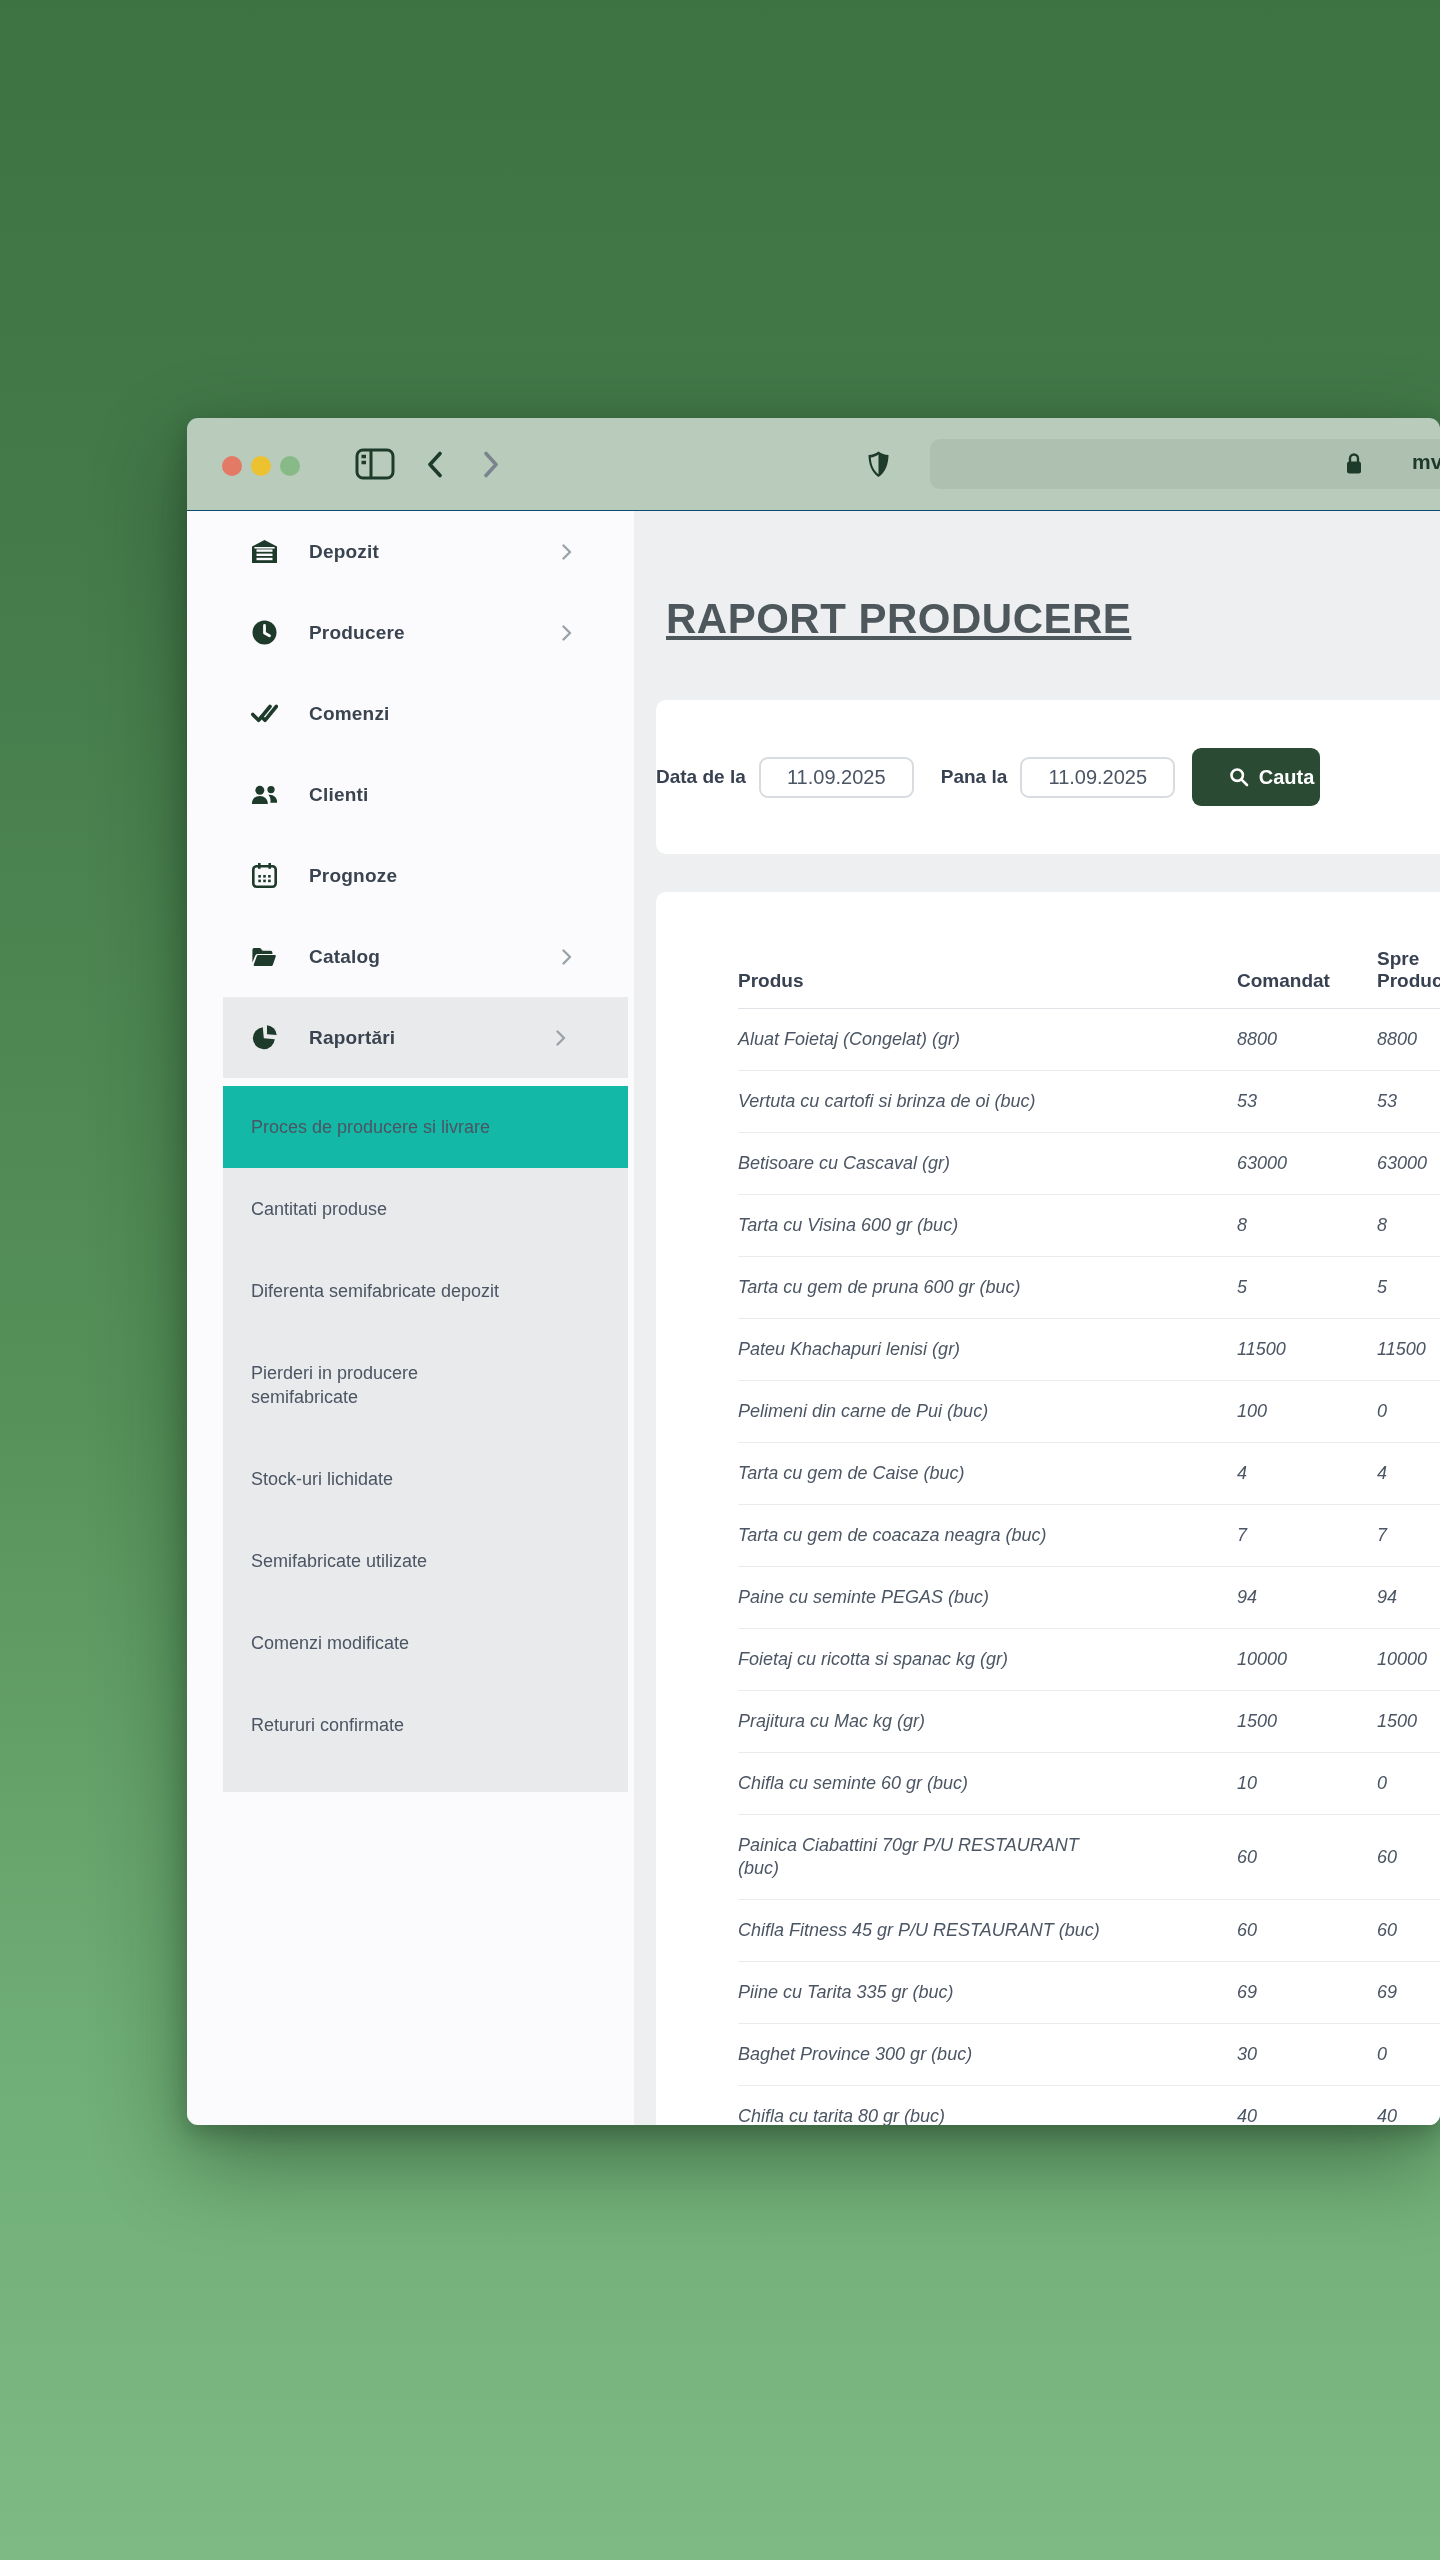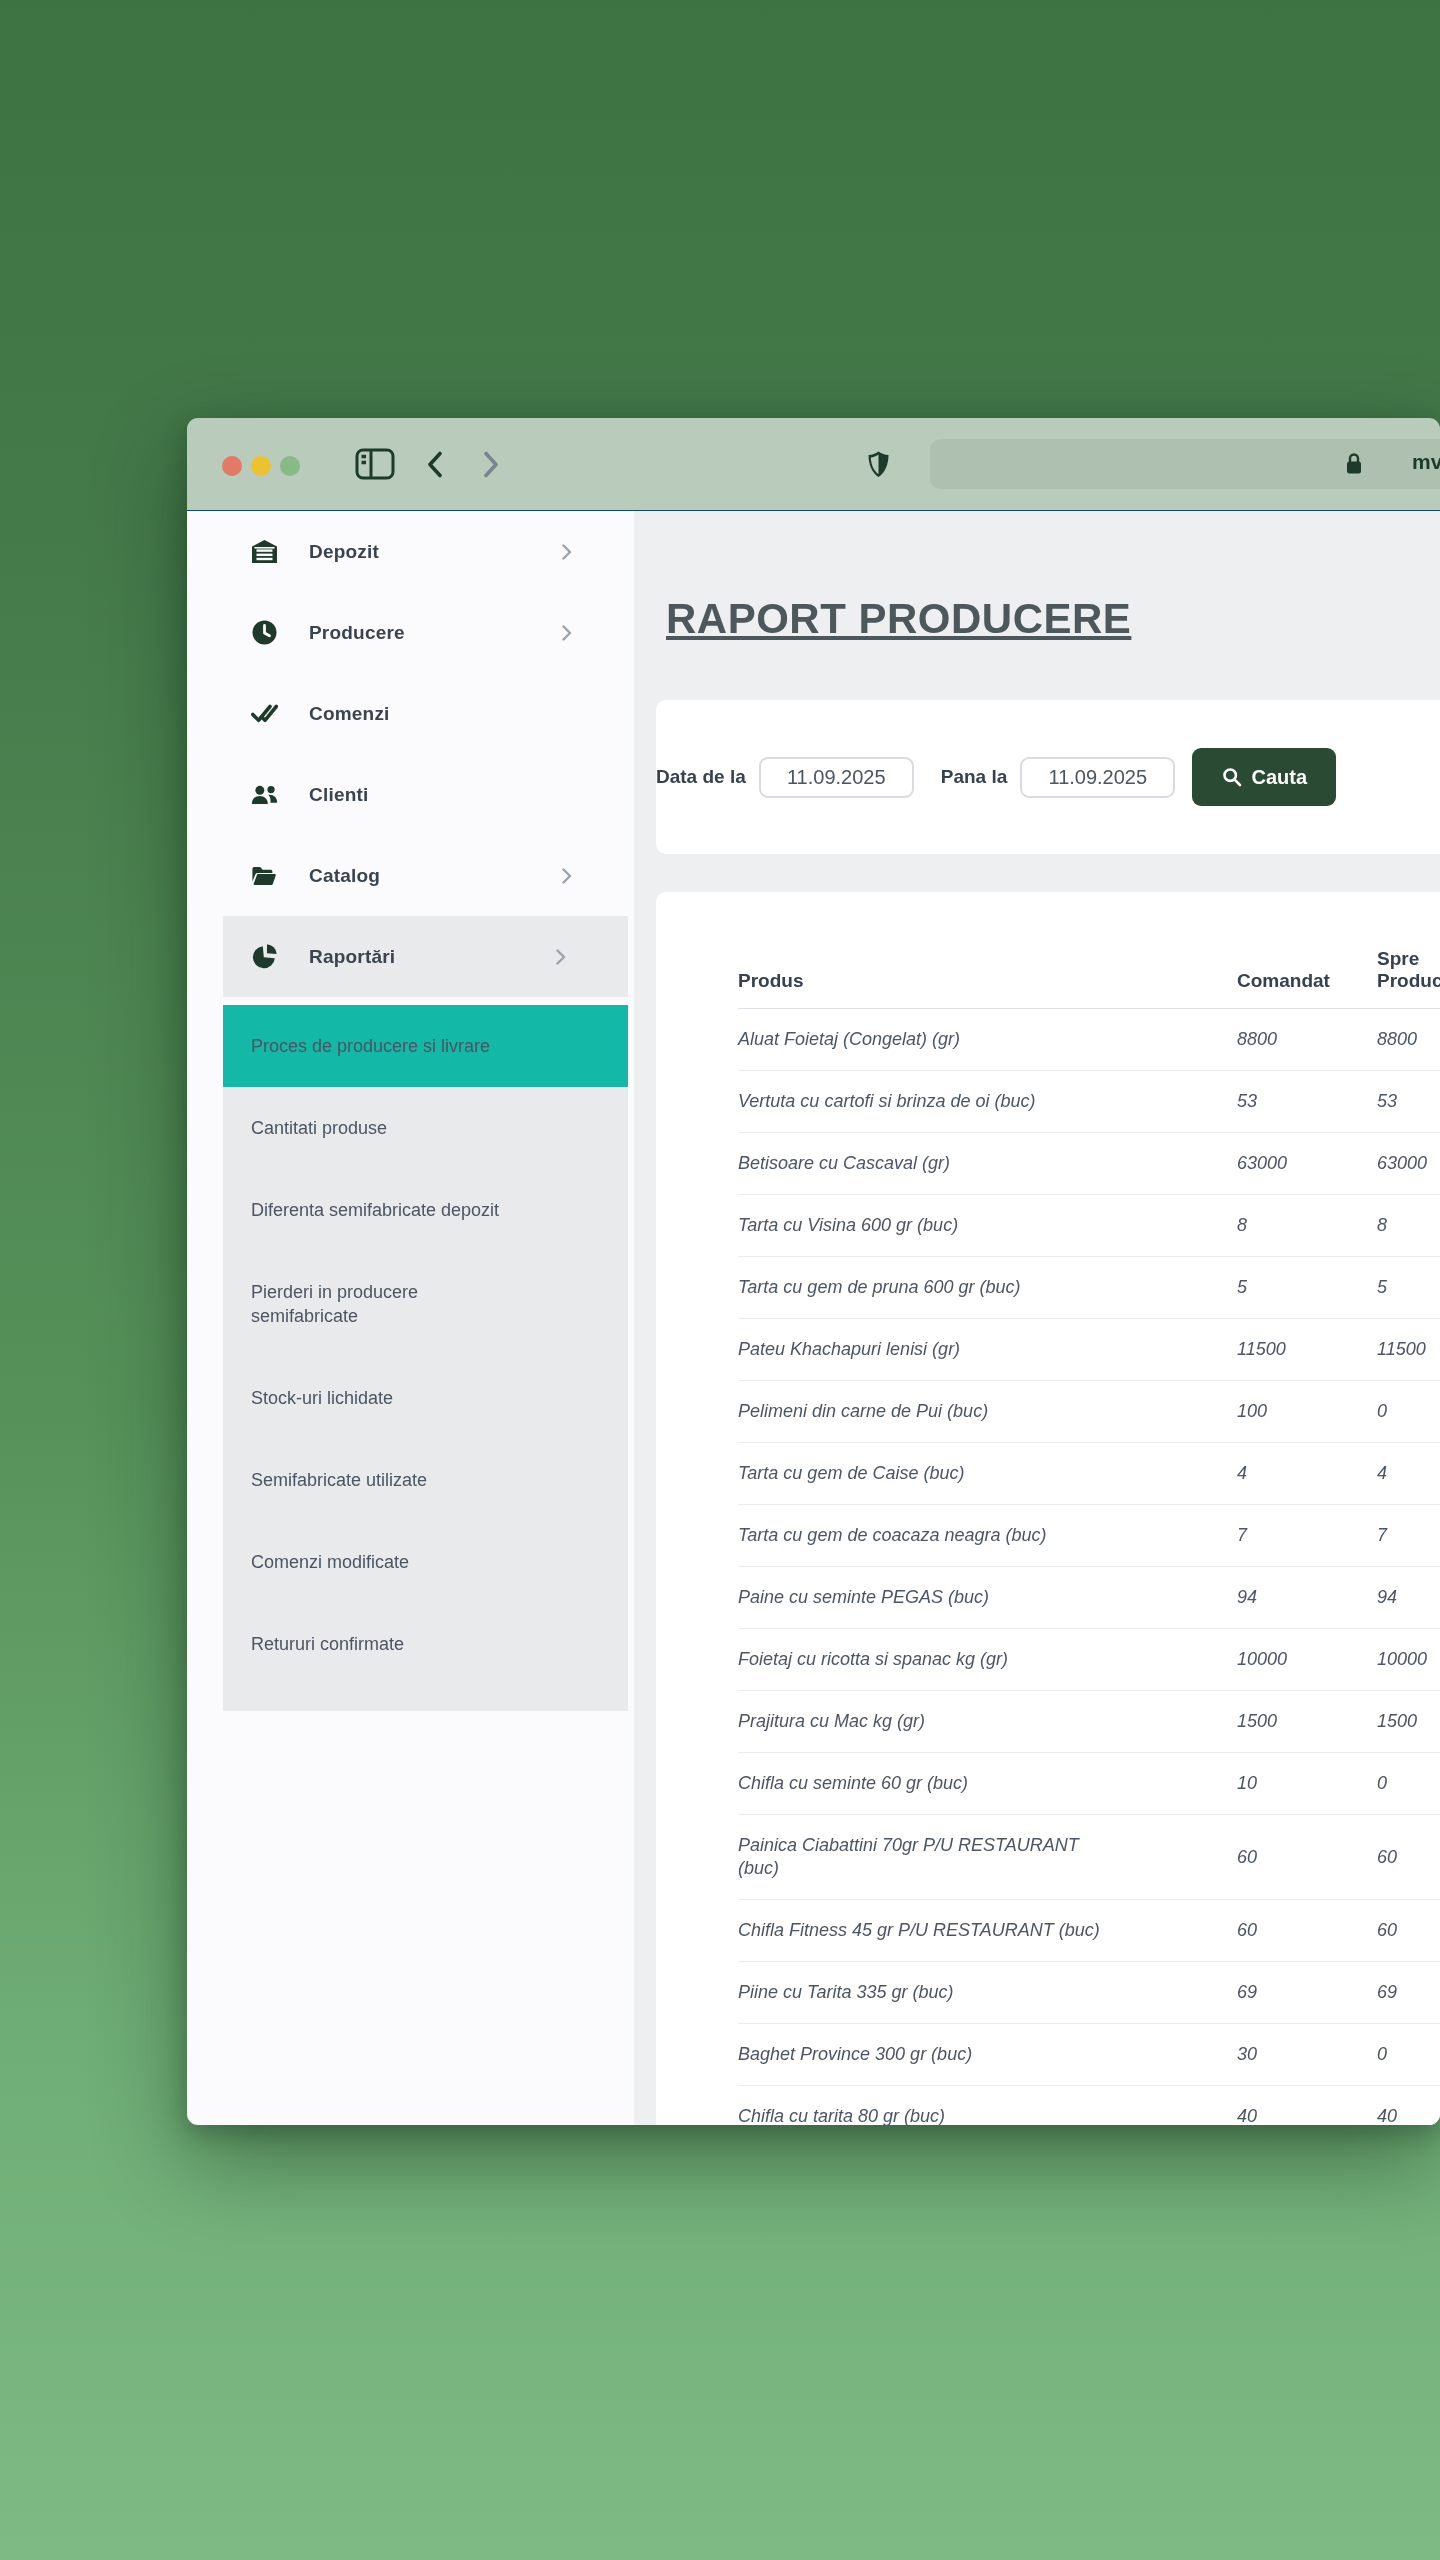--- a/index.html
+++ b/index.html
@@ -47,22 +47,22 @@
   .page-title{margin:84px 0 0 10px;font-size:42px;font-weight:700;color:#4d575c;letter-spacing:.5px;text-decoration:underline;}
   .card{background:#ffffff;border-radius:10px 0 0 10px;}
   .filter-card{margin-top:57px;height:154px;display:flex;align-items:center;box-sizing:border-box;}
   .filter-label{font-size:19px;font-weight:700;color:#374151;white-space:nowrap;}
   .lbl2{margin-left:27px;}
   .date-input{
     width:155px;height:41px;margin-left:13px;border:2px solid #d8dbdf;border-radius:9px;background:#fff;
     display:flex;align-items:center;justify-content:center;font-size:20px;color:#4b5563;box-sizing:border-box;
   }
   .search-btn{
-    margin-left:17px;width:144px;height:58px;background:#2b4a33;border:none;border-radius:9px;
-    color:#ffffff;font-weight:700;font-size:20px;display:flex;align-items:center;justify-content:center;gap:10px;
+    margin-left:17px;width:128px;height:58px;background:#2b4a33;border:none;border-radius:9px;
+    color:#ffffff;font-weight:700;font-size:20px;display:flex;align-items:center;justify-content:flex-end;gap:10px;
     font-family:inherit;cursor:pointer;flex:0 0 auto;
   }
   .table-card{margin-top:38px;height:1262px;padding-left:82px;box-sizing:border-box;overflow:hidden;}
   table{border-collapse:collapse;table-layout:fixed;width:899px;}
   col.c1{width:499px;} col.c2{width:140px;} col.c3{width:260px;}
   th{
     padding:56px 0 16px;text-align:left;vertical-align:bottom;
     font-size:19px;font-weight:700;color:#374151;border-bottom:1px solid #dfe3e7;
   }
   th .narrow{display:inline-block;width:80px;}
@@ -165,20 +165,38 @@
               <circle cx="9.5" cy="9" r="4.8"></circle>
               <path d="M1 23 c0-4.8 3.8-8 8.5-8 s8.5 3.2 8.5 8 v0.8 H1 Z"></path>
               <circle cx="21.5" cy="8.2" r="3.9"></circle>
               <path d="M20 13.8 c4.5 0.1 8 3.2 8 7.6 v1 h-7.3 c0.2-0.7 0.3-1.5 0.3-2.4 0-2.4-0.9-4.6-2.4-6.2 Z"></path>
             </svg>
           </span>
           <span class="label">Clienti</span>
         </div>
         <div class="menu-item">
           <span class="icon">
+            <svg width="27" height="27" viewBox="0 0 27 27" fill="none" stroke="currentColor" stroke-width="2.6">
+              <rect x="2.3" y="4.3" width="22.4" height="20.4" rx="3.2"></rect>
+              <line x1="8.3" y1="1" x2="8.3" y2="6.8"></line>
+              <line x1="18.7" y1="1" x2="18.7" y2="6.8"></line>
+              <g fill="currentColor" stroke="none">
+                <rect x="7.3" y="13" width="2.6" height="2.6"></rect>
+                <rect x="12.2" y="13" width="2.6" height="2.6"></rect>
+                <rect x="17.1" y="13" width="2.6" height="2.6"></rect>
+                <rect x="7.3" y="17.6" width="2.6" height="2.6"></rect>
+                <rect x="12.2" y="17.6" width="2.6" height="2.6"></rect>
+                <rect x="17.1" y="17.6" width="2.6" height="2.6"></rect>
+              </g>
+            </svg>
+          </span>
+          <span class="label">Prognoze</span>
+        </div>
+        <div class="menu-item">
+          <span class="icon">
             <svg width="29" height="27" viewBox="0 0 29 27" fill="currentColor">
               <path d="M1.5 20 V6.2 a1.9 1.9 0 0 1 1.9-1.9 h6.4 l2.7 2.9 h8.6 a1.9 1.9 0 0 1 1.9 1.9 v1.7 H7 a2.6 2.6 0 0 0-2.5 1.8 L1.5 20 Z"></path>
               <path d="M2.8 22.7 l3.4-9.6 a1.6 1.6 0 0 1 1.5-1.1 h17.6 a1.25 1.25 0 0 1 1.2 1.7 l-3.1 9 a1.6 1.6 0 0 1-1.5 1.1 H3.9 a1.15 1.15 0 0 1-1.1-1.1 Z"></path>
             </svg>
           </span>
           <span class="label">Catalog</span>
           <span class="chev">
             <svg width="10" height="16" viewBox="0 0 10 16" fill="none" stroke="#9aa2ab" stroke-width="2.4" stroke-linecap="round" stroke-linejoin="round">
               <path d="M1.5 1.5 L8 8 L1.5 14.5"></path>
             </svg>

